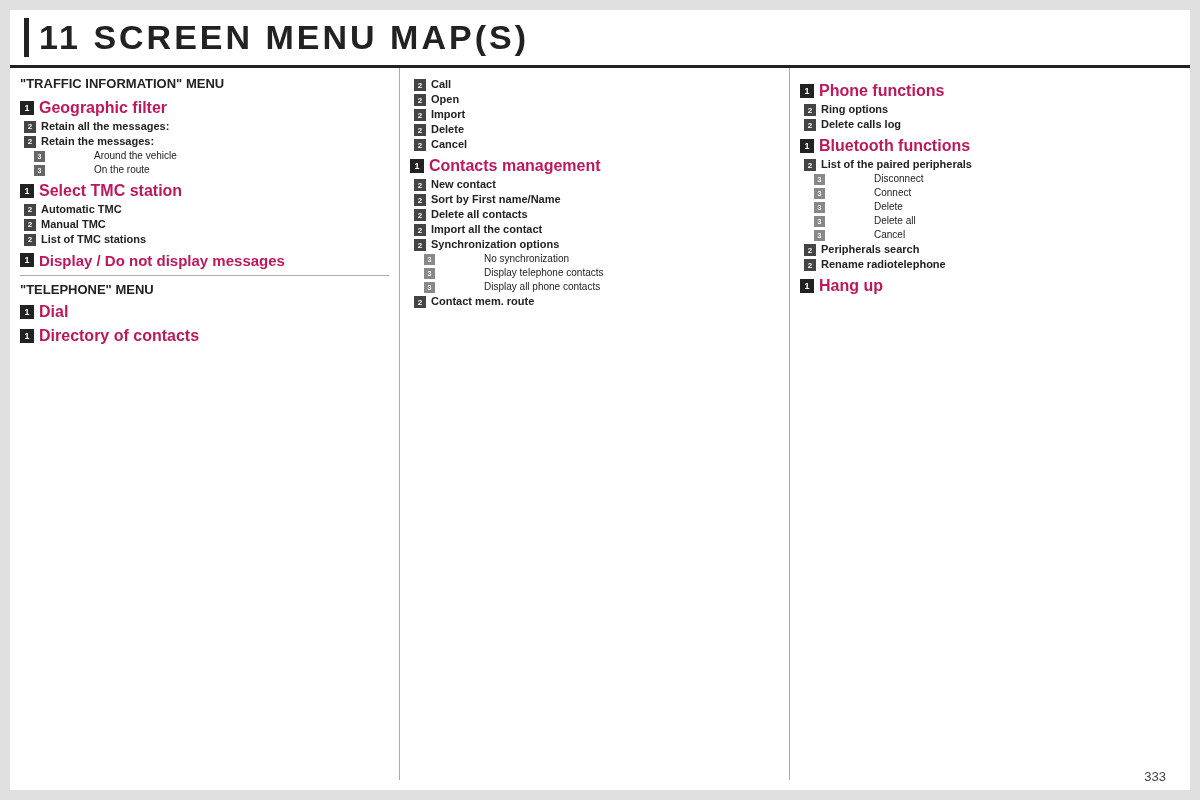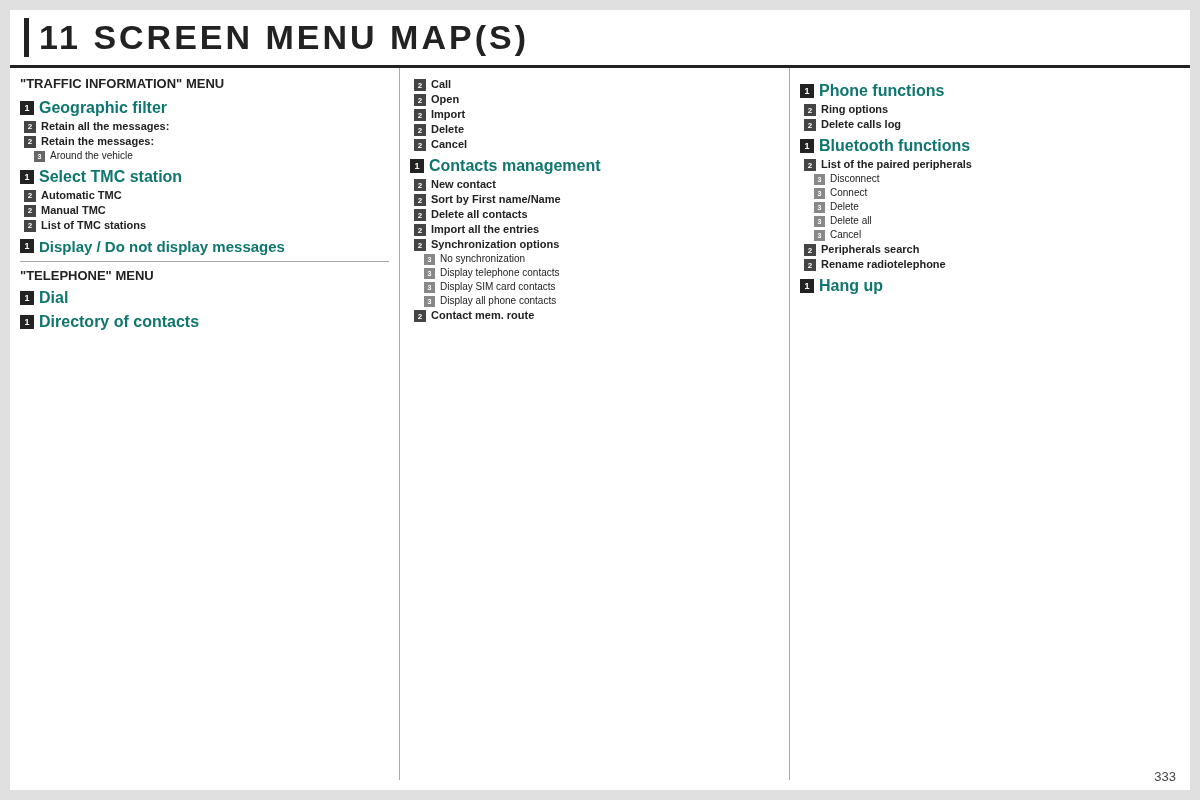--- a/index.html
+++ b/index.html
@@ -32,21 +32,21 @@
       height: 14px;
       display: flex;
       align-items: center;
       justify-content: center;
       margin-right: 5px;
       flex-shrink: 0;
     }
     .level1-heading .text {
       font-size: 16px;
       font-weight: 900;
-      color: #0f766e;
+      color: #be185d;
     }
     .level2-item {
       display: flex;
       align-items: flex-start;
       margin: 2px 0 2px 4px;
     }
     .level2-item .badge {
       background: #444;
       color: #fff;
       font-size: 8px;
@@ -80,29 +80,30 @@
       display: flex;
       align-items: center;
       justify-content: center;
       margin-right: 5px;
       flex-shrink: 0;
       margin-top: 1px;
     }
     .level3-item .text {
       font-size: 10px;
       color: #222;
+      margin-left: 44px;
     }
     .divider {
       border-top: 1px solid #aaa;
       margin: 6px 0;
     }
     .page-number {
       position: absolute;
       bottom: 6px;
-      right: 14px;
+      right: 24px;
       font-size: 13px;
       color: #444;
     }
   </style>
 </head>
 <body>
 
 <div class="page">
 
   <div style="background:#fff; border-bottom: 3px solid #222; padding: 8px 20px 8px 14px; display:flex; align-items:center;">
@@ -128,20 +129,24 @@
         <div class="text">Retain all the messages:</div>
       </div>
       <div class="level2-item">
         <div class="badge">2</div>
         <div class="text">Retain the messages:</div>
       </div>
       <div class="level3-item">
         <div class="badge">3</div>
         <div class="text">Around the vehicle</div>
       </div>
+      <div class="level3-item">
+        <div class="badge">3</div>
+        <div class="text">On the route</div>
+      </div>
 
       <div class="level1-heading">
         <div class="badge">1</div>
         <div class="text">Select TMC station</div>
       </div>
       <div class="level2-item">
         <div class="badge">2</div>
         <div class="text">Automatic TMC</div>
       </div>
       <div class="level2-item">
@@ -209,37 +214,33 @@
       <div class="level2-item">
         <div class="badge">2</div>
         <div class="text">Sort by First name/Name</div>
       </div>
       <div class="level2-item">
         <div class="badge">2</div>
         <div class="text">Delete all contacts</div>
       </div>
       <div class="level2-item">
         <div class="badge">2</div>
-        <div class="text">Import all the entries</div>
+        <div class="text">Import all the contact</div>
       </div>
       <div class="level2-item">
         <div class="badge">2</div>
         <div class="text">Synchronization options</div>
       </div>
       <div class="level3-item">
         <div class="badge" style="background:#888;">3</div>
         <div class="text">No synchronization</div>
       </div>
       <div class="level3-item">
         <div class="badge" style="background:#888;">3</div>
         <div class="text">Display telephone contacts</div>
-      </div>
-      <div class="level3-item">
-        <div class="badge" style="background:#888;">3</div>
-        <div class="text">Display SIM card contacts</div>
       </div>
       <div class="level3-item">
         <div class="badge" style="background:#888;">3</div>
         <div class="text">Display all phone contacts</div>
       </div>
       <div class="level2-item">
         <div class="badge">2</div>
         <div class="text">Contact mem. route</div>
       </div>
     </div>

